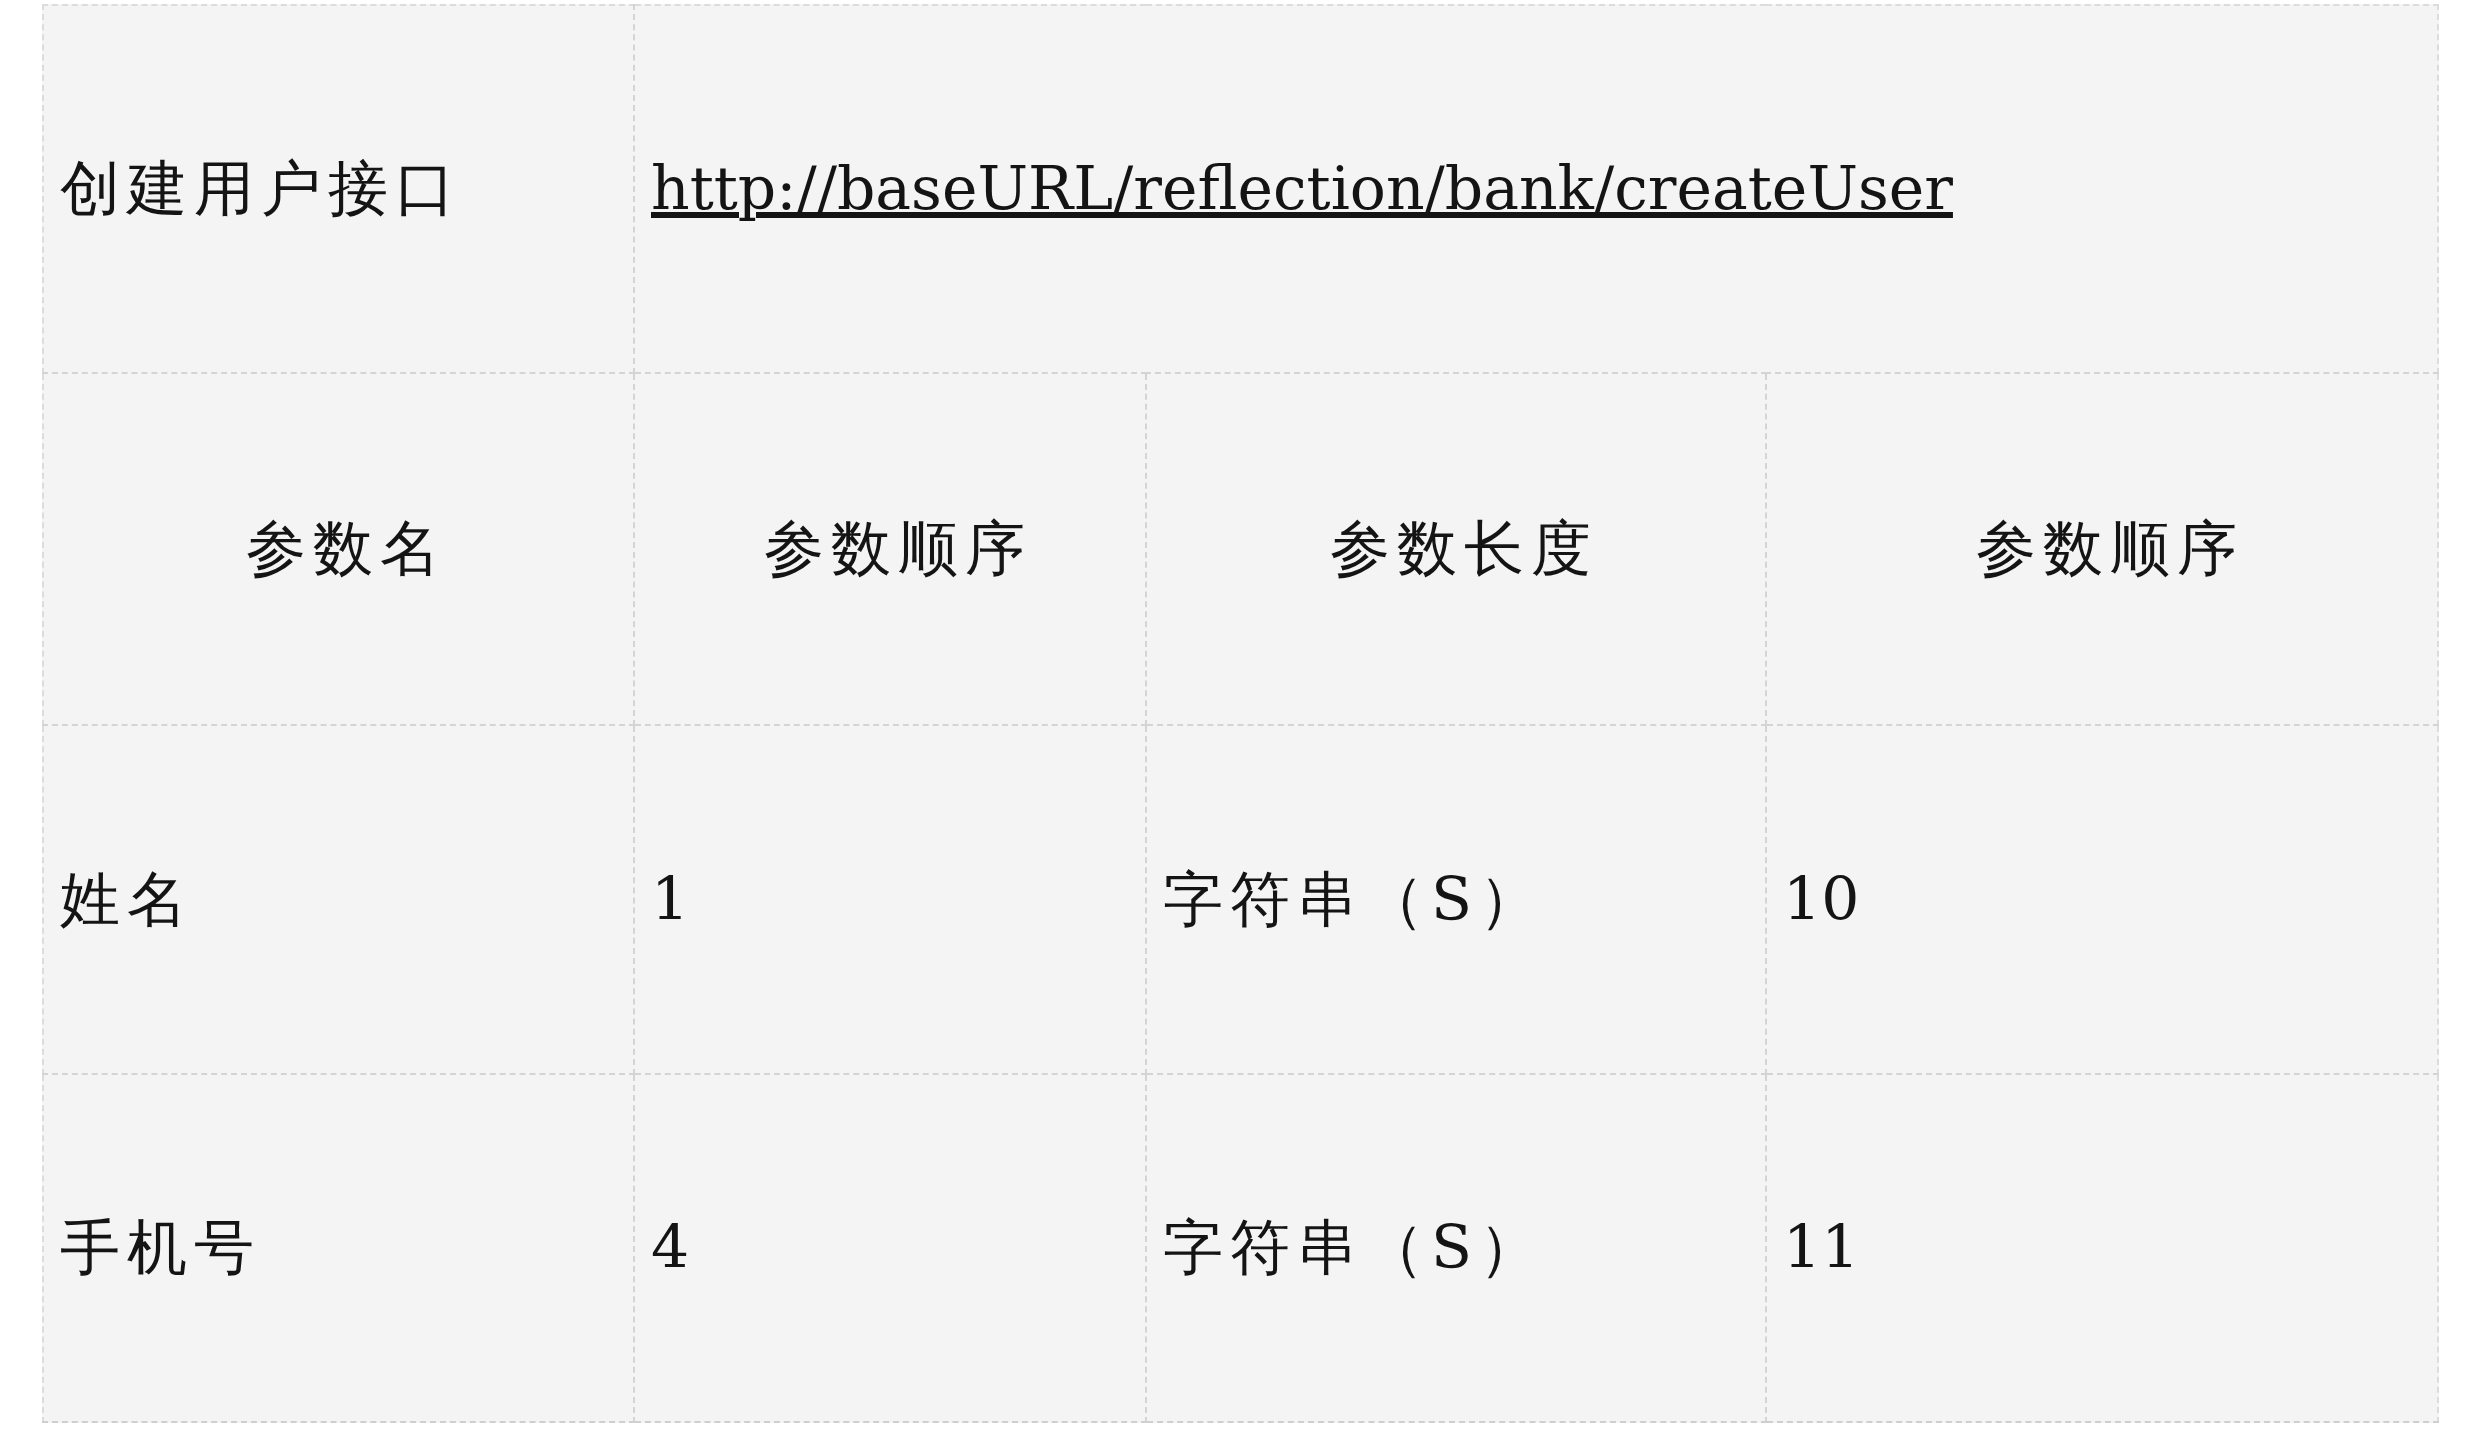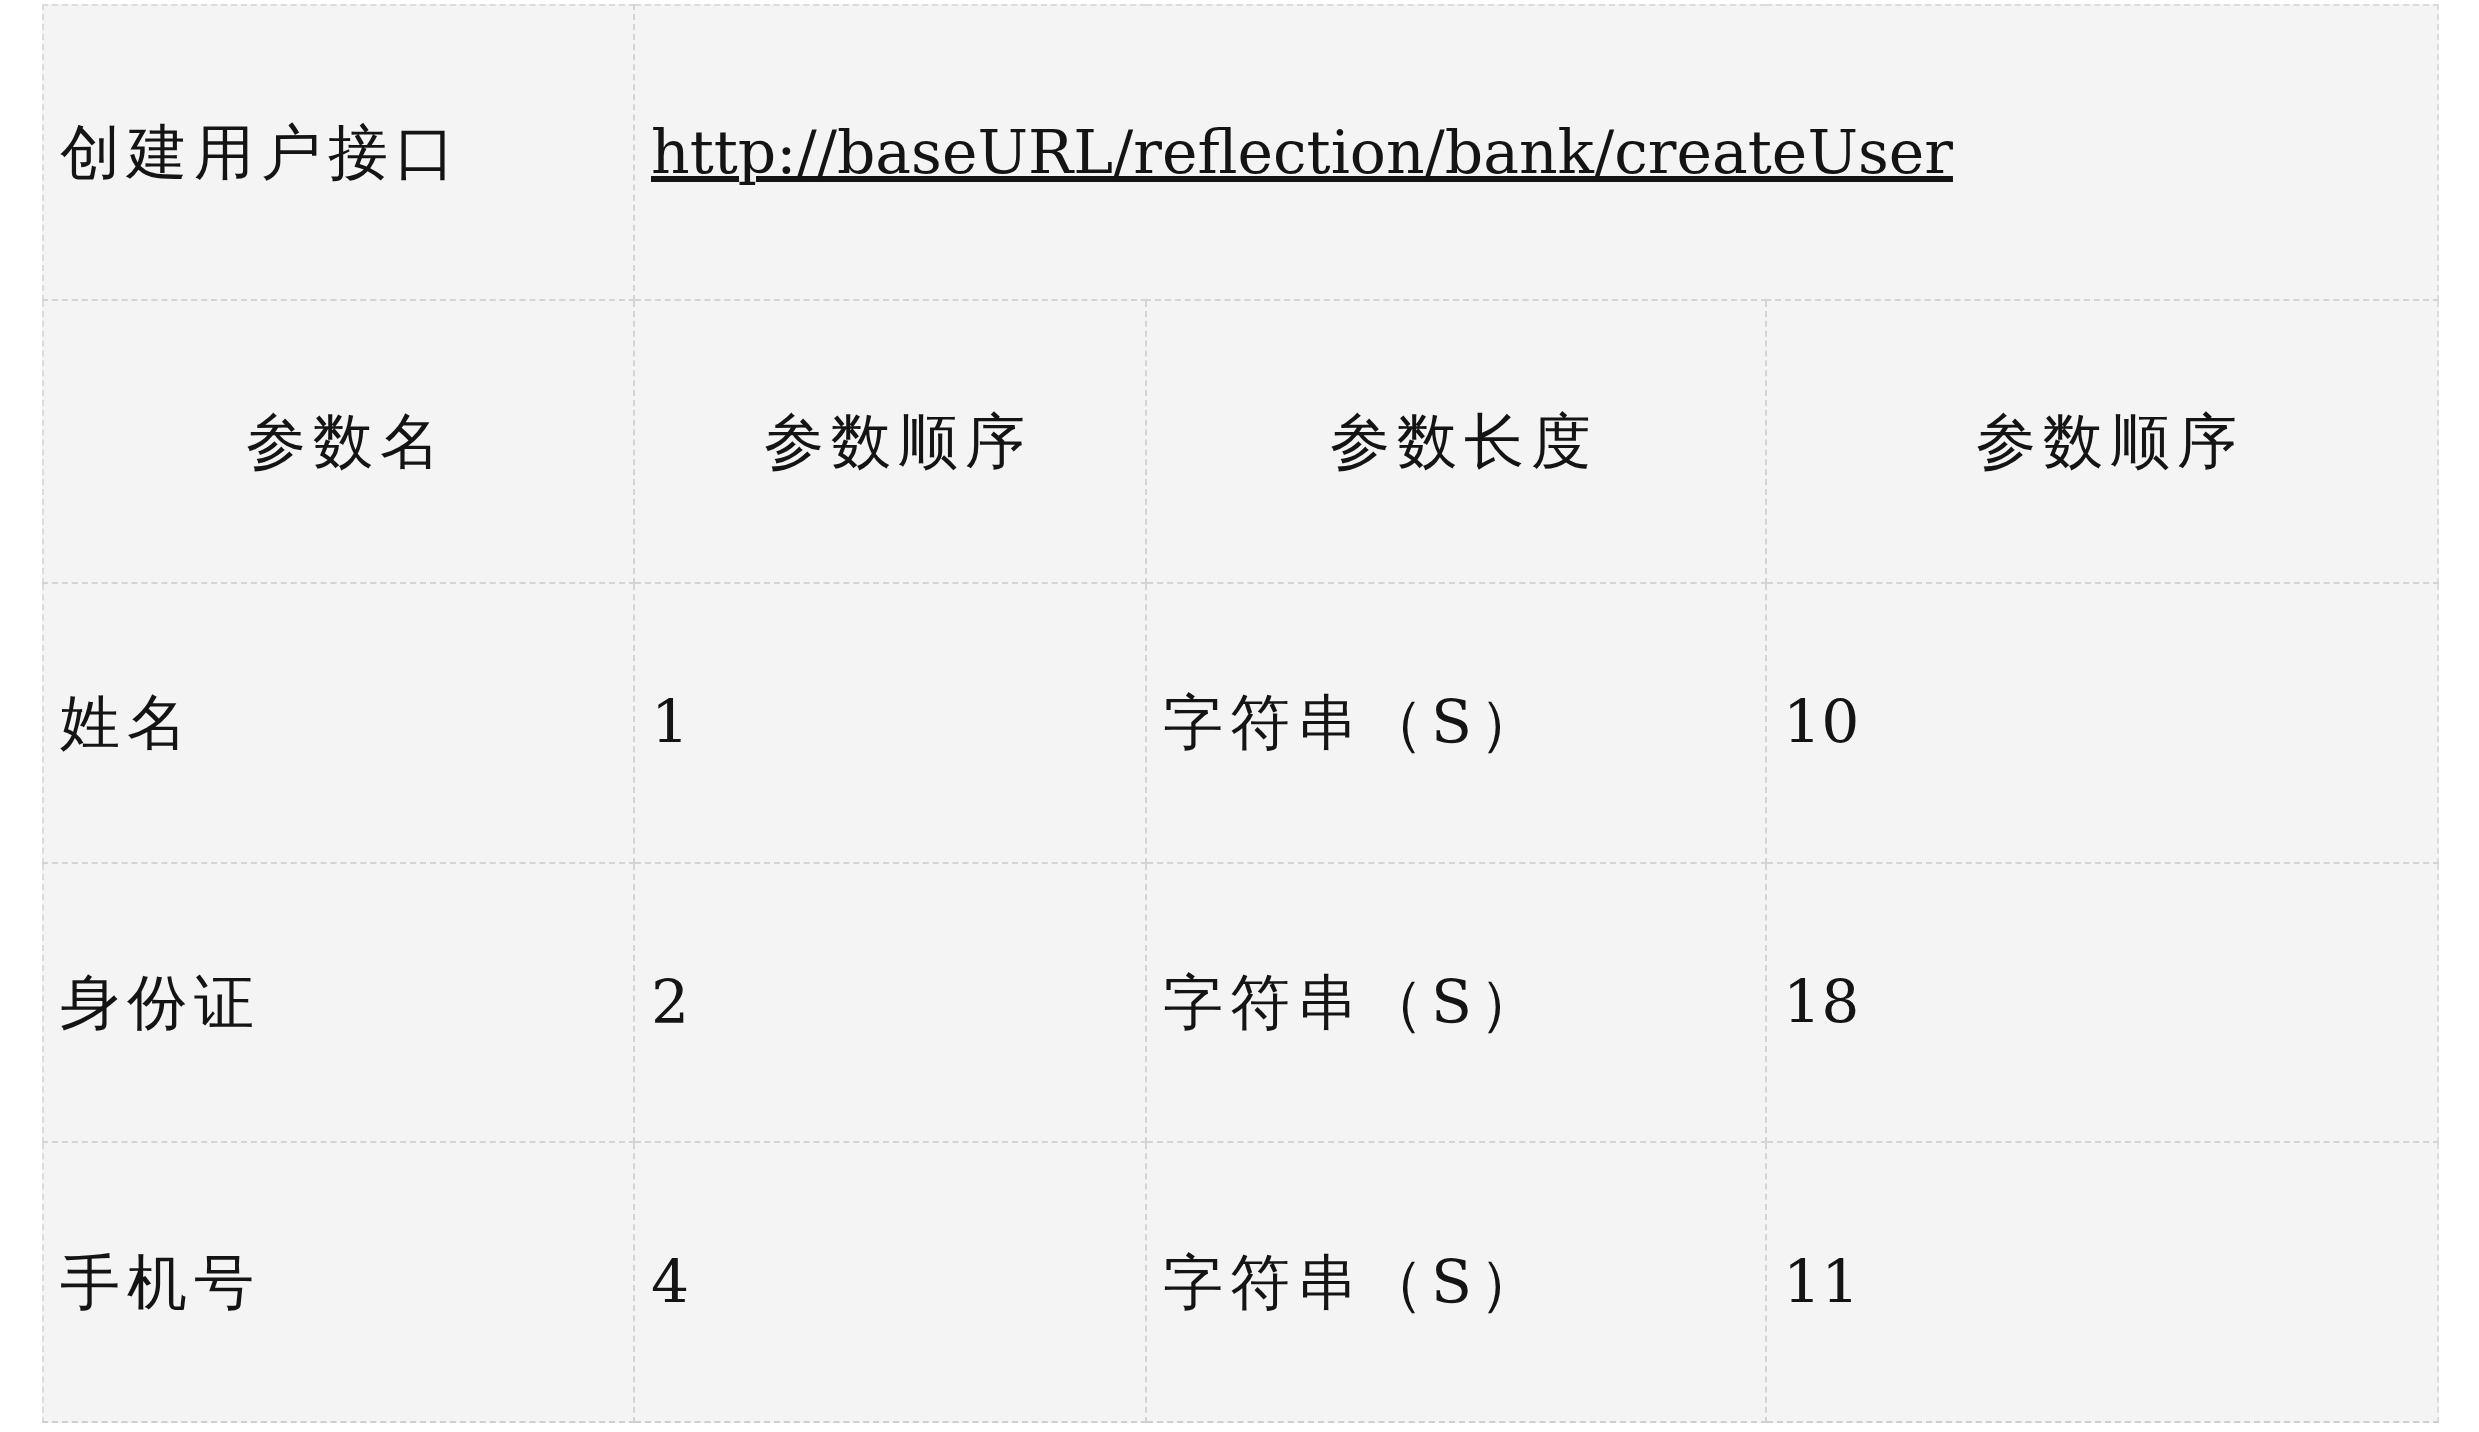--- a/index.html
+++ b/index.html
@@ -109,26 +109,20 @@
           <td class="cjk">参数顺序</td>
         </tr>
 
         <tr class="row-data">
           <td class="cjk">姓名</td>
           <td class="num-cell">1</td>
           <td class="cjk">字符串（S）</td>
           <td class="num-cell">10</td>
         </tr>
 
-        <tr class="row-data">
-          <td class="cjk">身份证</td>
-          <td class="num-cell">2</td>
-          <td class="cjk">字符串（S）</td>
-          <td class="num-cell">18</td>
-        </tr>
 
 
         <tr class="row-data">
           <td class="cjk">手机号</td>
           <td class="num-cell">4</td>
           <td class="cjk">字符串（S）</td>
           <td class="num-cell">11</td>
         </tr>
       </tbody>
     </table>

